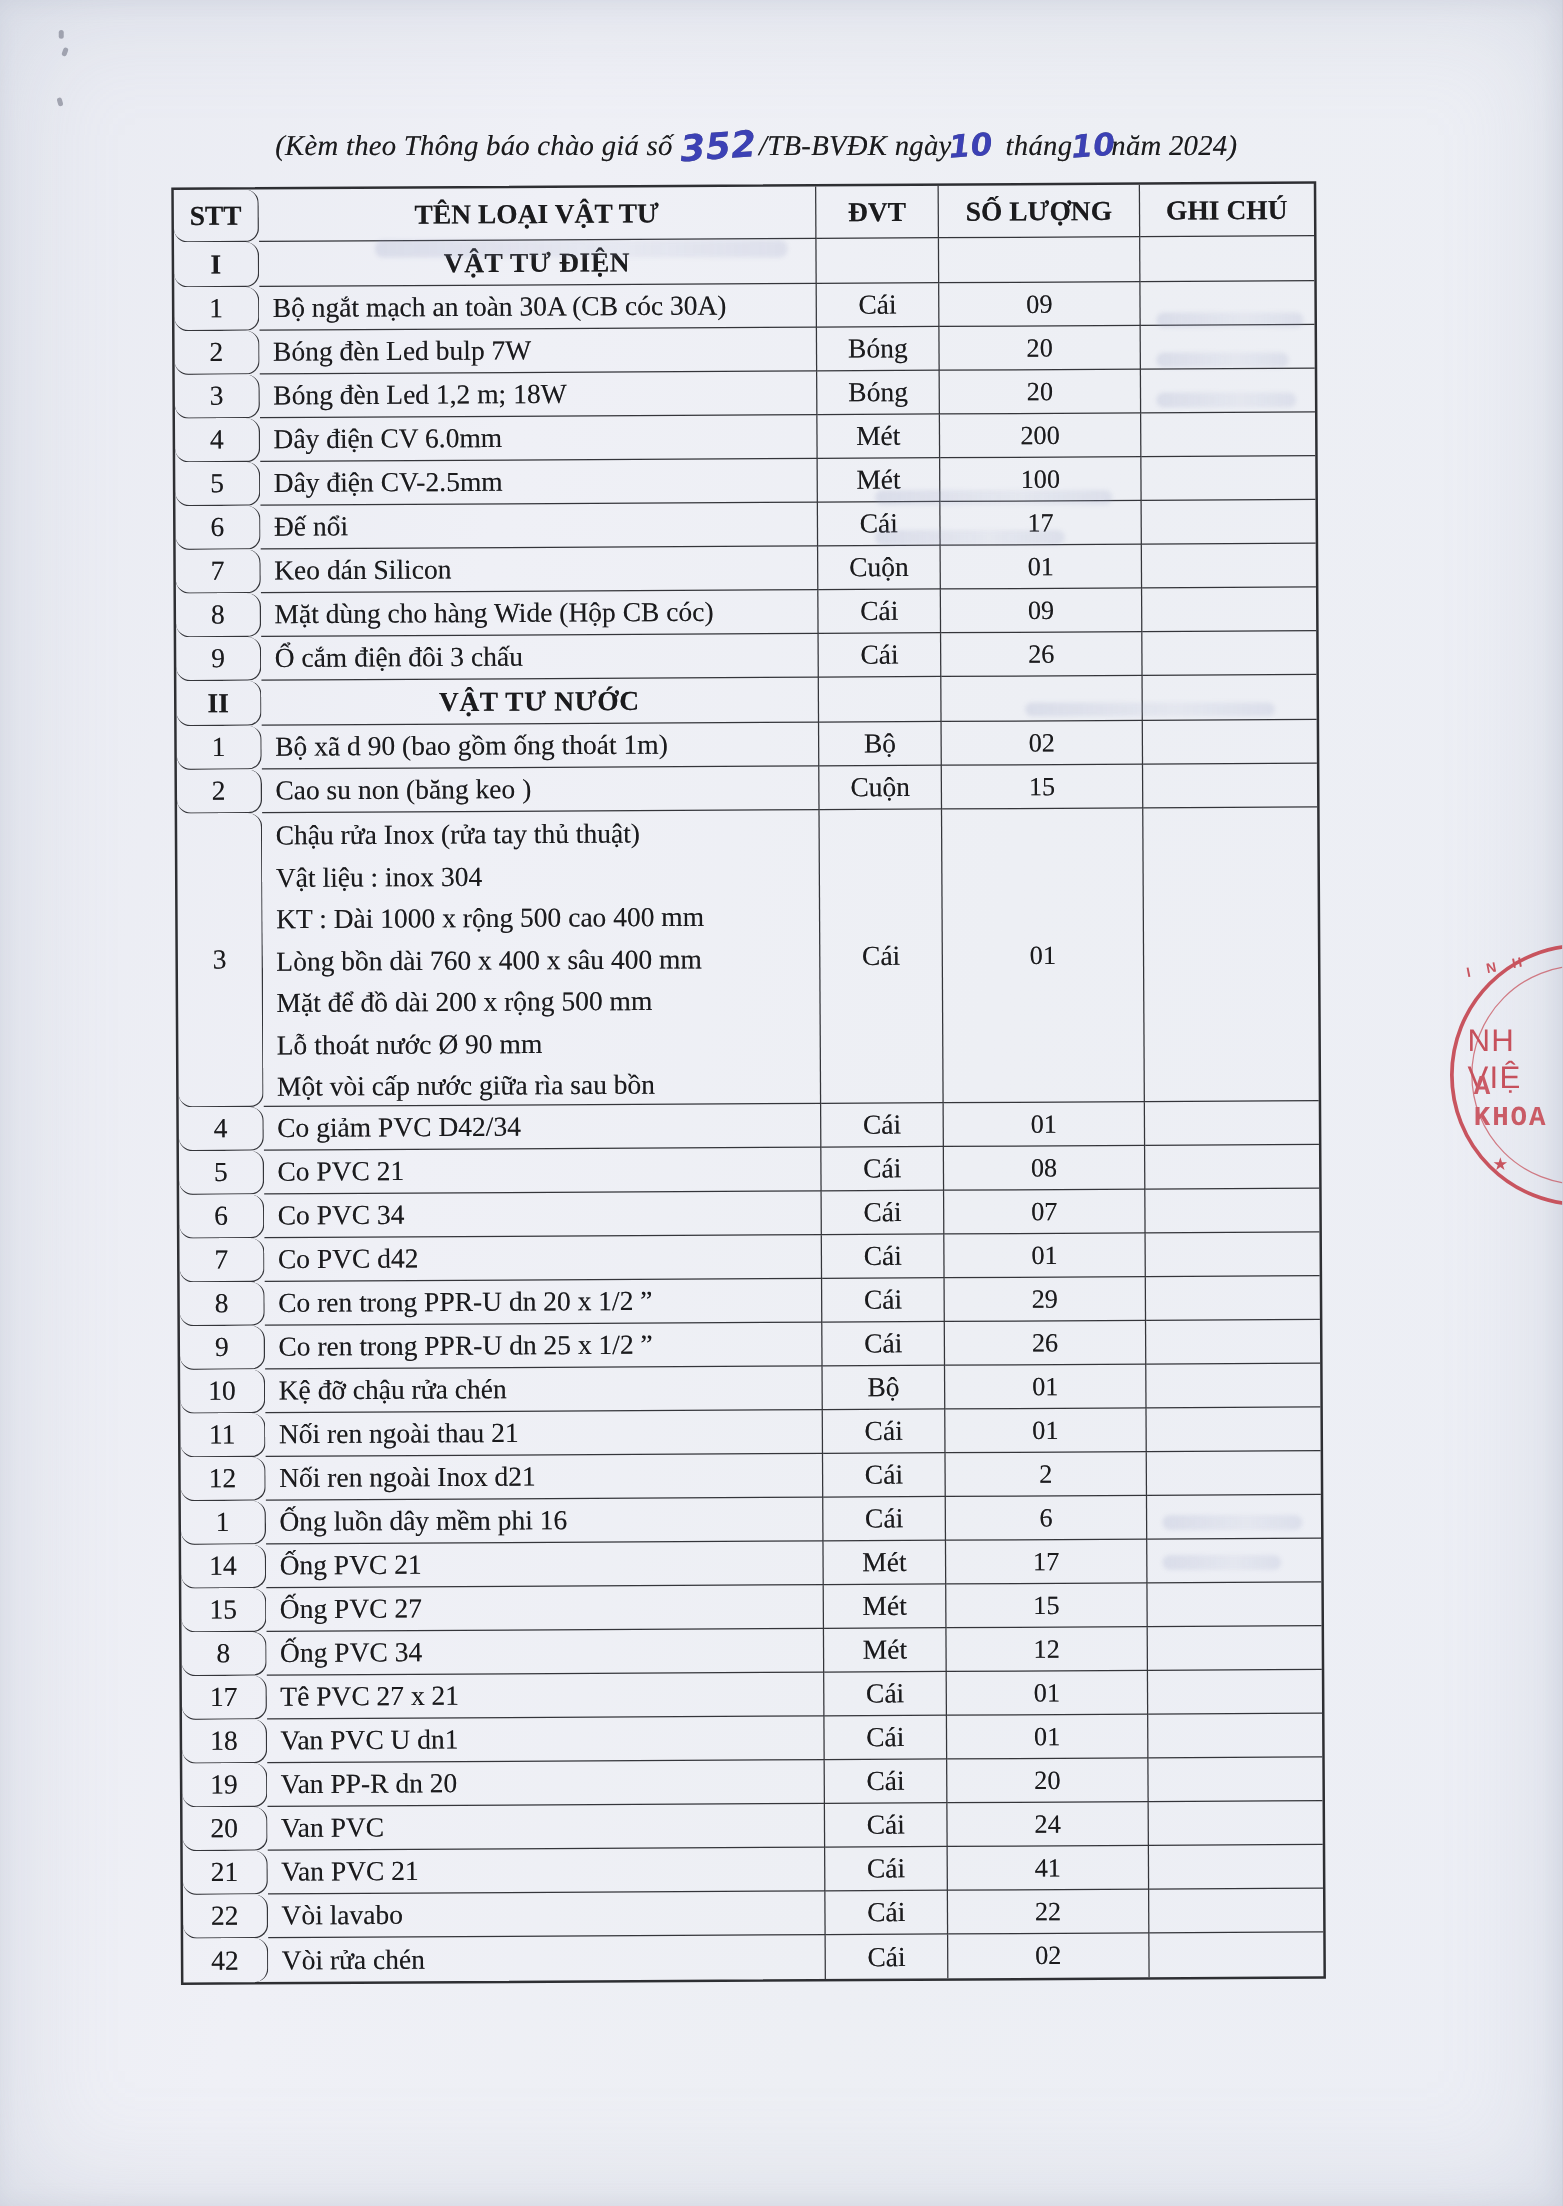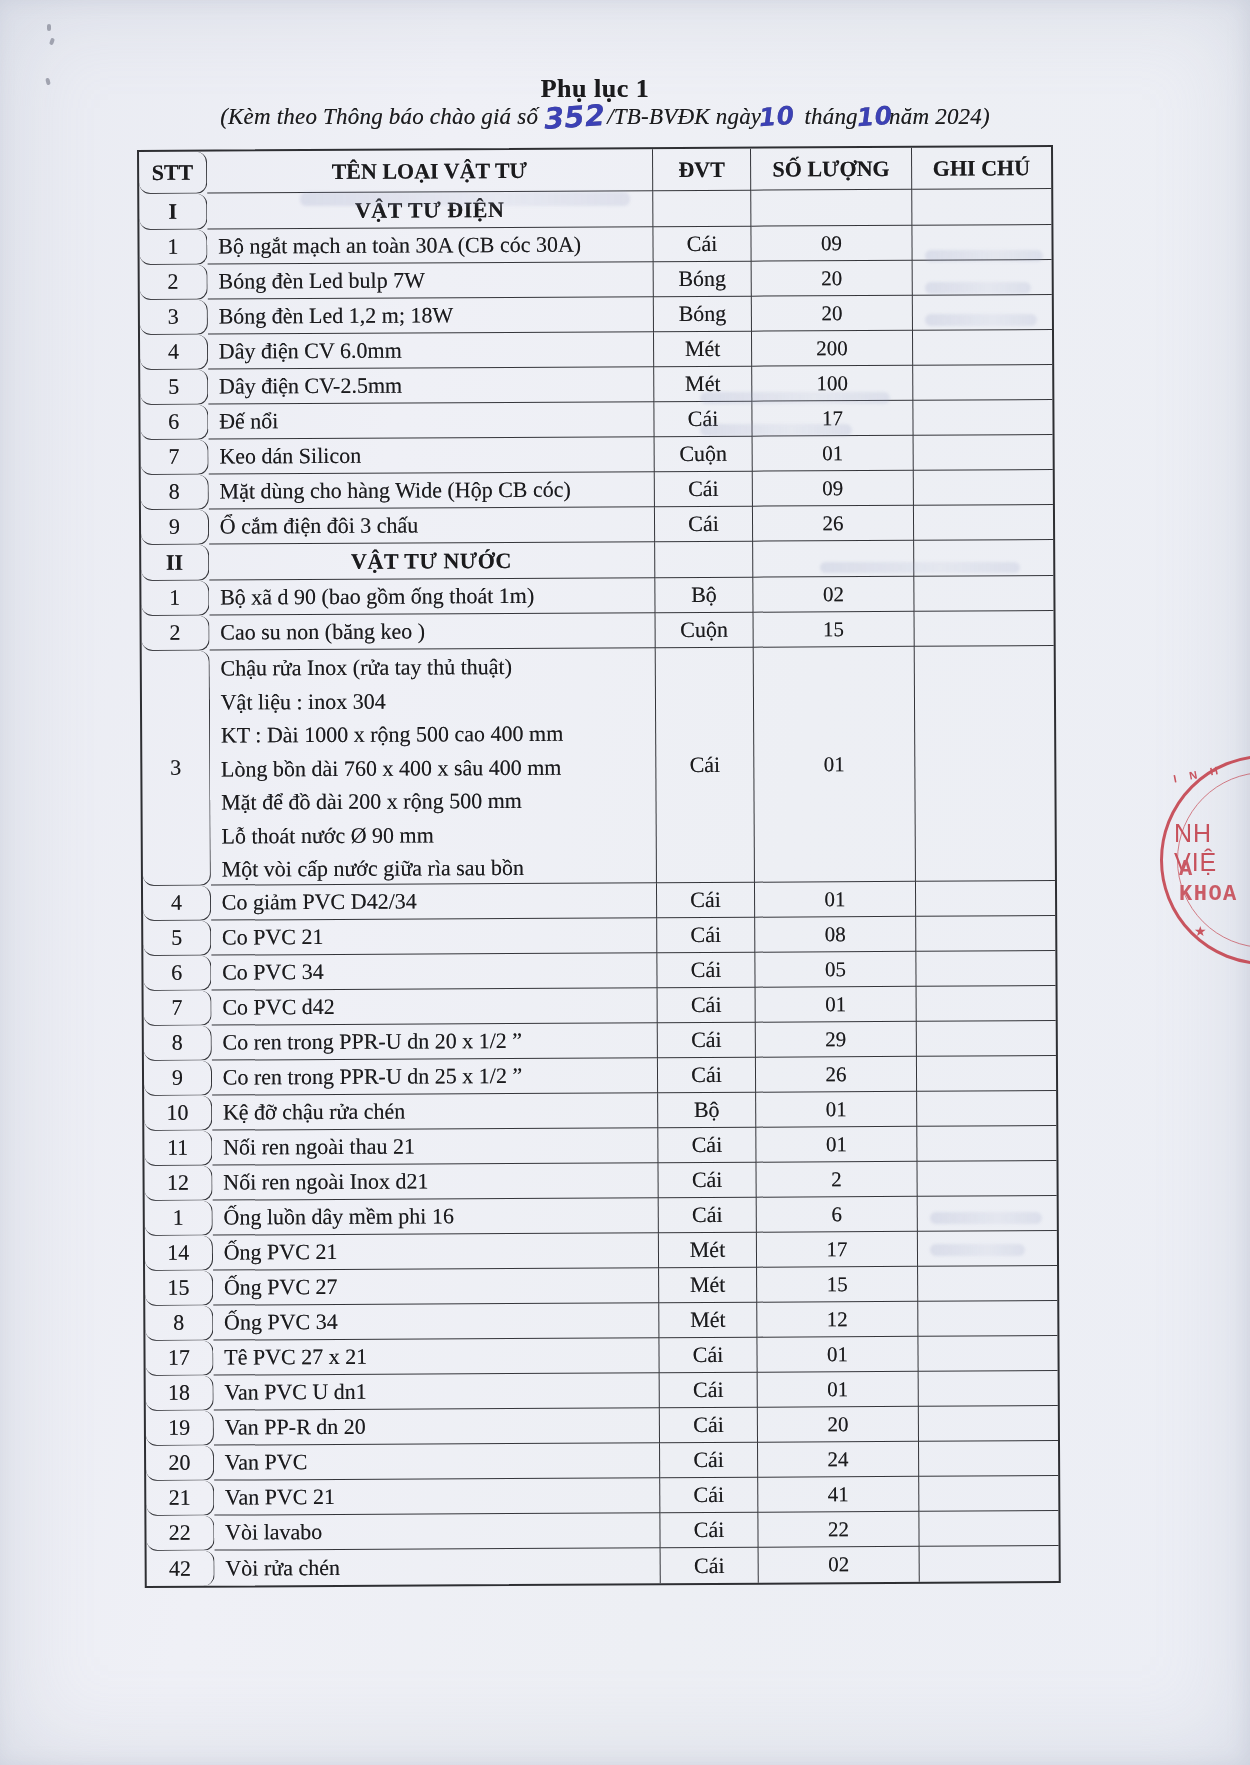--- a/index.html
+++ b/index.html
@@ -100,21 +100,20 @@
 <body>
 
 <div class="page">
 
   <div class="mark-dots">
     <i style="left:5px;top:8px;"></i>
       <i style="left:8px;top:22px;transform:rotate(20deg);"></i>
       <i style="left:4px;top:62px;transform:rotate(-15deg);"></i>
   </div>
 
-  <div class="title">Phụ lục 1</div>
 
   <div class="subtitle"><span>(Kèm theo Thông báo chào giá  số</span><span class="hand h-no">352</span><span>/TB-BVĐK ngày</span><span class="hand h-day">10</span><span> tháng</span><span class="hand h-mon">10</span><span>năm 2024)</span></div>
 
   <div class="table">
     <div class="row thead">
       <div class="cell c-stt">STT</div>
       <div class="cell c-name">TÊN LOẠI VẬT TƯ</div>
       <div class="cell c-unit">ĐVT</div>
       <div class="cell c-qty">SỐ LƯỢNG</div>
       <div class="cell c-note">GHI CHÚ</div>
@@ -235,21 +234,21 @@
           <div class="cell c-stt">5</div>
           <div class="cell c-name">Co PVC 21</div>
           <div class="cell c-unit">Cái</div>
           <div class="cell c-qty">08</div>
           <div class="cell c-note"></div>
         </div>
         <div class="row data-row">
           <div class="cell c-stt">6</div>
           <div class="cell c-name">Co PVC 34</div>
           <div class="cell c-unit">Cái</div>
-          <div class="cell c-qty">05</div>
+          <div class="cell c-qty">07</div>
           <div class="cell c-note"></div>
         </div>
         <div class="row data-row">
           <div class="cell c-stt">7</div>
           <div class="cell c-name">Co PVC d42</div>
           <div class="cell c-unit">Cái</div>
           <div class="cell c-qty">01</div>
           <div class="cell c-note"></div>
         </div>
         <div class="row data-row">

